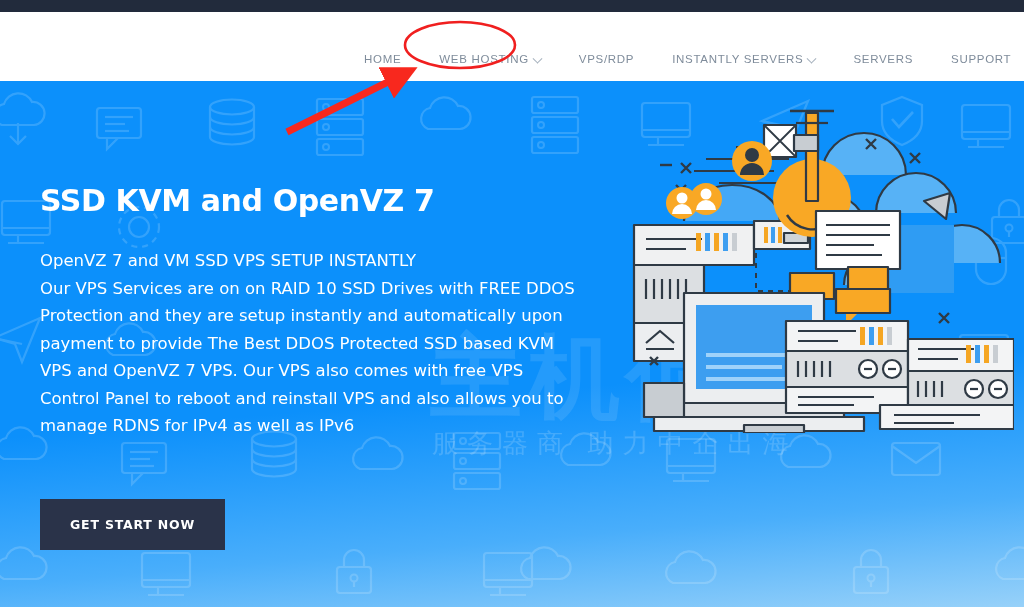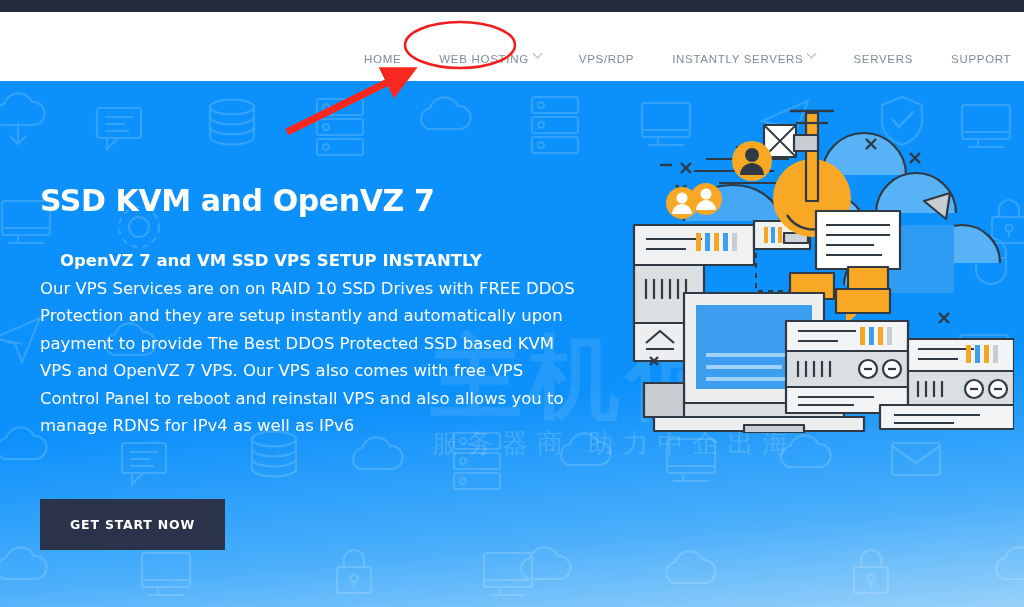--- a/index.html
+++ b/index.html
@@ -43,21 +43,21 @@
   #nav {
     position:absolute; left:345px; top:12px; height:69px;
     display:flex; align-items:center; gap:0px;
   }
   .nav-item {
     color:#7f8c9b;
     font-size:11.5px;
     letter-spacing:0.7px;
     padding:0 19px;
     white-space:nowrap;
-    display:flex; align-items:flex-start; gap:5px;
+    display:flex; align-items:flex-end; gap:5px;
     cursor:pointer;
     font-family:"Liberation Sans", sans-serif;
   }
   .caret {
     display:inline-block;
     width:7px; height:7px;
     border-right:1.4px solid #9aa7b4;
     border-bottom:1.4px solid #9aa7b4;
     transform:rotate(45deg) translate(-2px,-2px);
     opacity:.9;
@@ -96,21 +96,21 @@
     font-family:"DejaVu Sans", sans-serif;
   }
   #heroSub {
     margin-top:29px;
     color:#ffffff;
     font-size:16.5px;
     line-height:27.5px;
     font-family:"DejaVu Sans", sans-serif;
     max-width:540px;
   }
-  #heroSub .lead { font-weight:bold; display:block;margin-left:20px; }
+  #heroSub .lead { font-weight:normal; display:block; }
   #ctaBtn {
     position:absolute; left:40px; top:418px;
     background:#2a3349;
     color:#ffffff;
     font-size:12.5px;
     font-weight:bold;
     letter-spacing:0.8px;
     padding:18px 30px;
     border:none;
     cursor:pointer;

